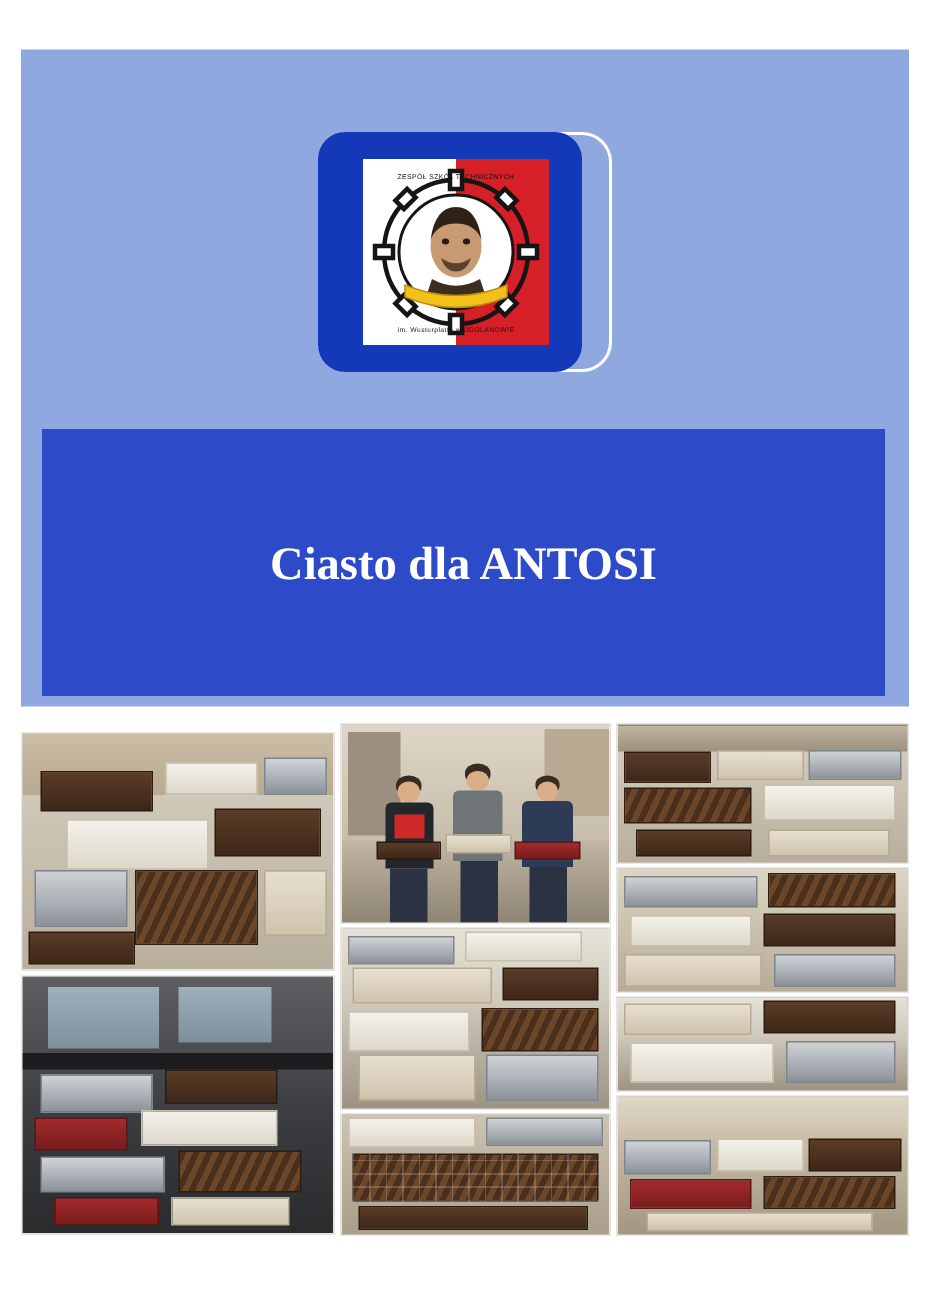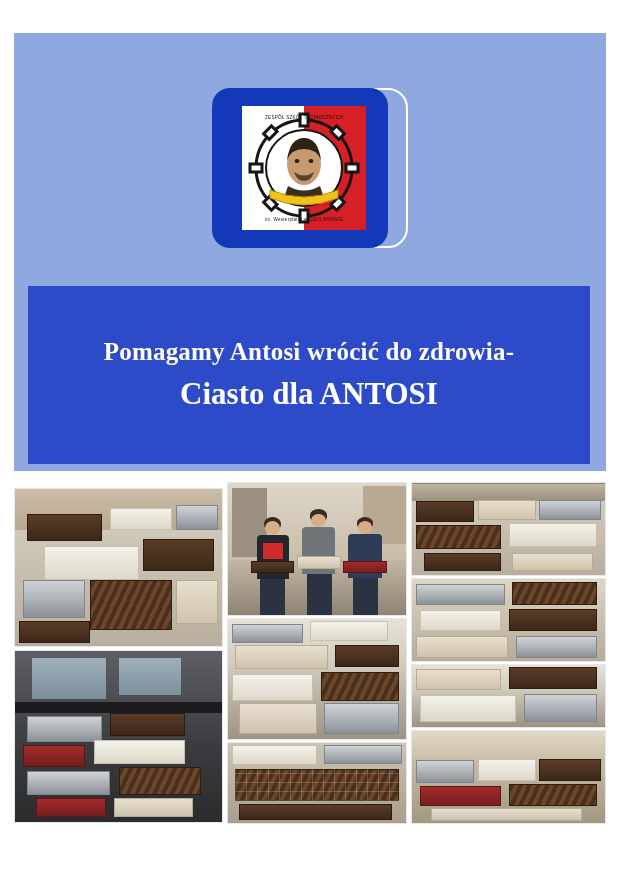--- a/index.html
+++ b/index.html
@@ -294,21 +294,20 @@
 
             <path d="M22 78 q34 14 68 0 l0 8 q-34 14 -68 0 z" fill="#f2c219" stroke="#b98f10" stroke-width="1"></path>
           </g>
         </svg>
         <div class="logo-text-top">ZESPÓŁ SZKÓŁ TECHNICZNYCH</div>
         <div class="logo-text-bottom">im. Westerplatte w ODOLANOWIE</div>
       </div>
     </div>
 
     <div class="title-band">
-      <div class="title-line1">Pomagamy Antosi wrócić do zdrowia-</div>
       <div class="title-line3">Ciasto dla ANTOSI</div>
     </div>
   </div>
 
   <div class="collage">
 
     <div class="photo p1">
       <div class="layer tex-room"></div>
       <div class="wall" style="height:26%"></div>
       <div class="tray-dark" style="left:6%;top:16%;width:36%;height:17%;"></div>

